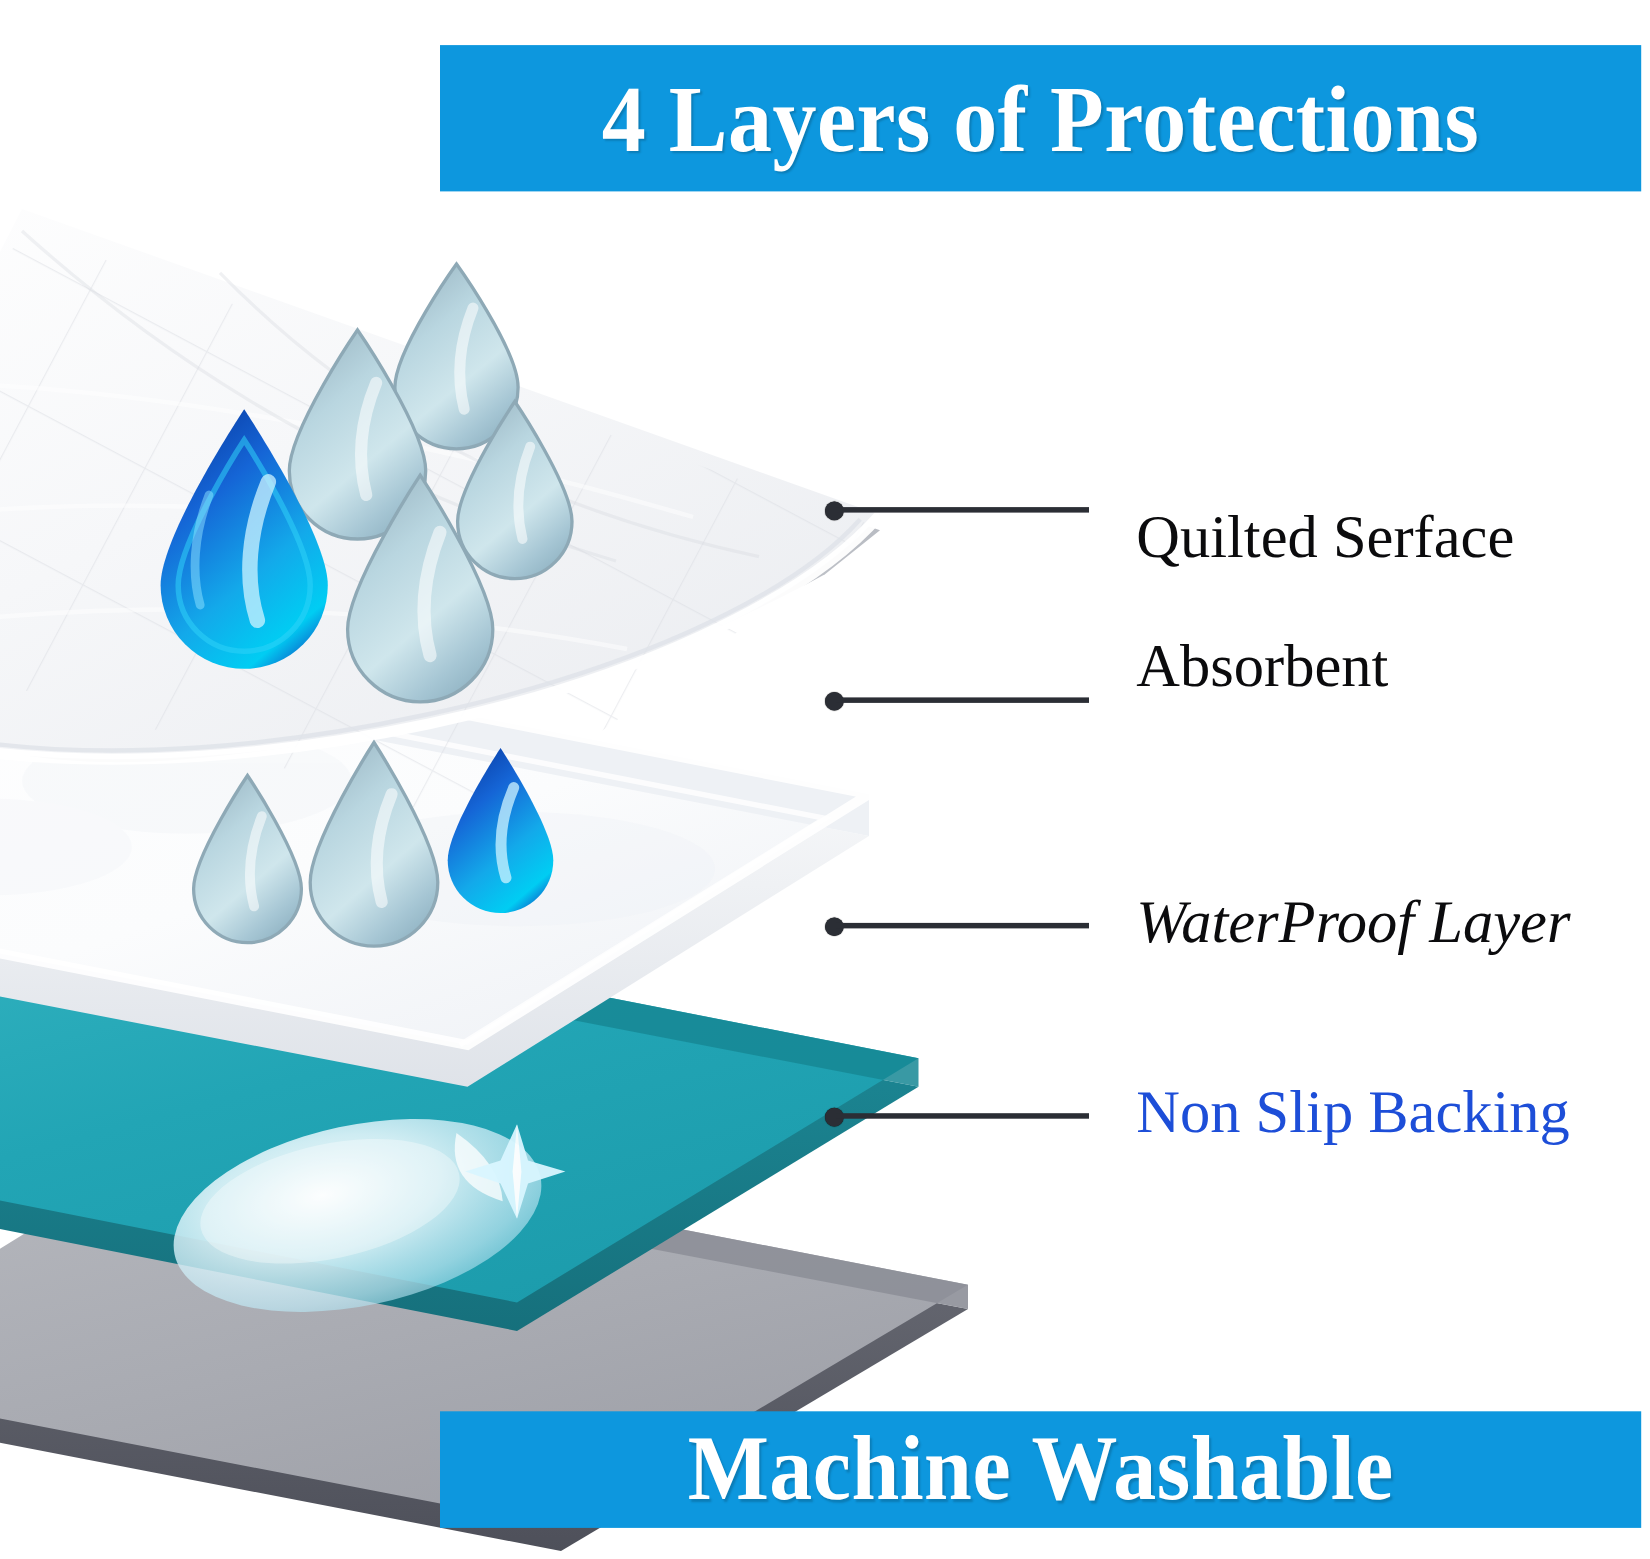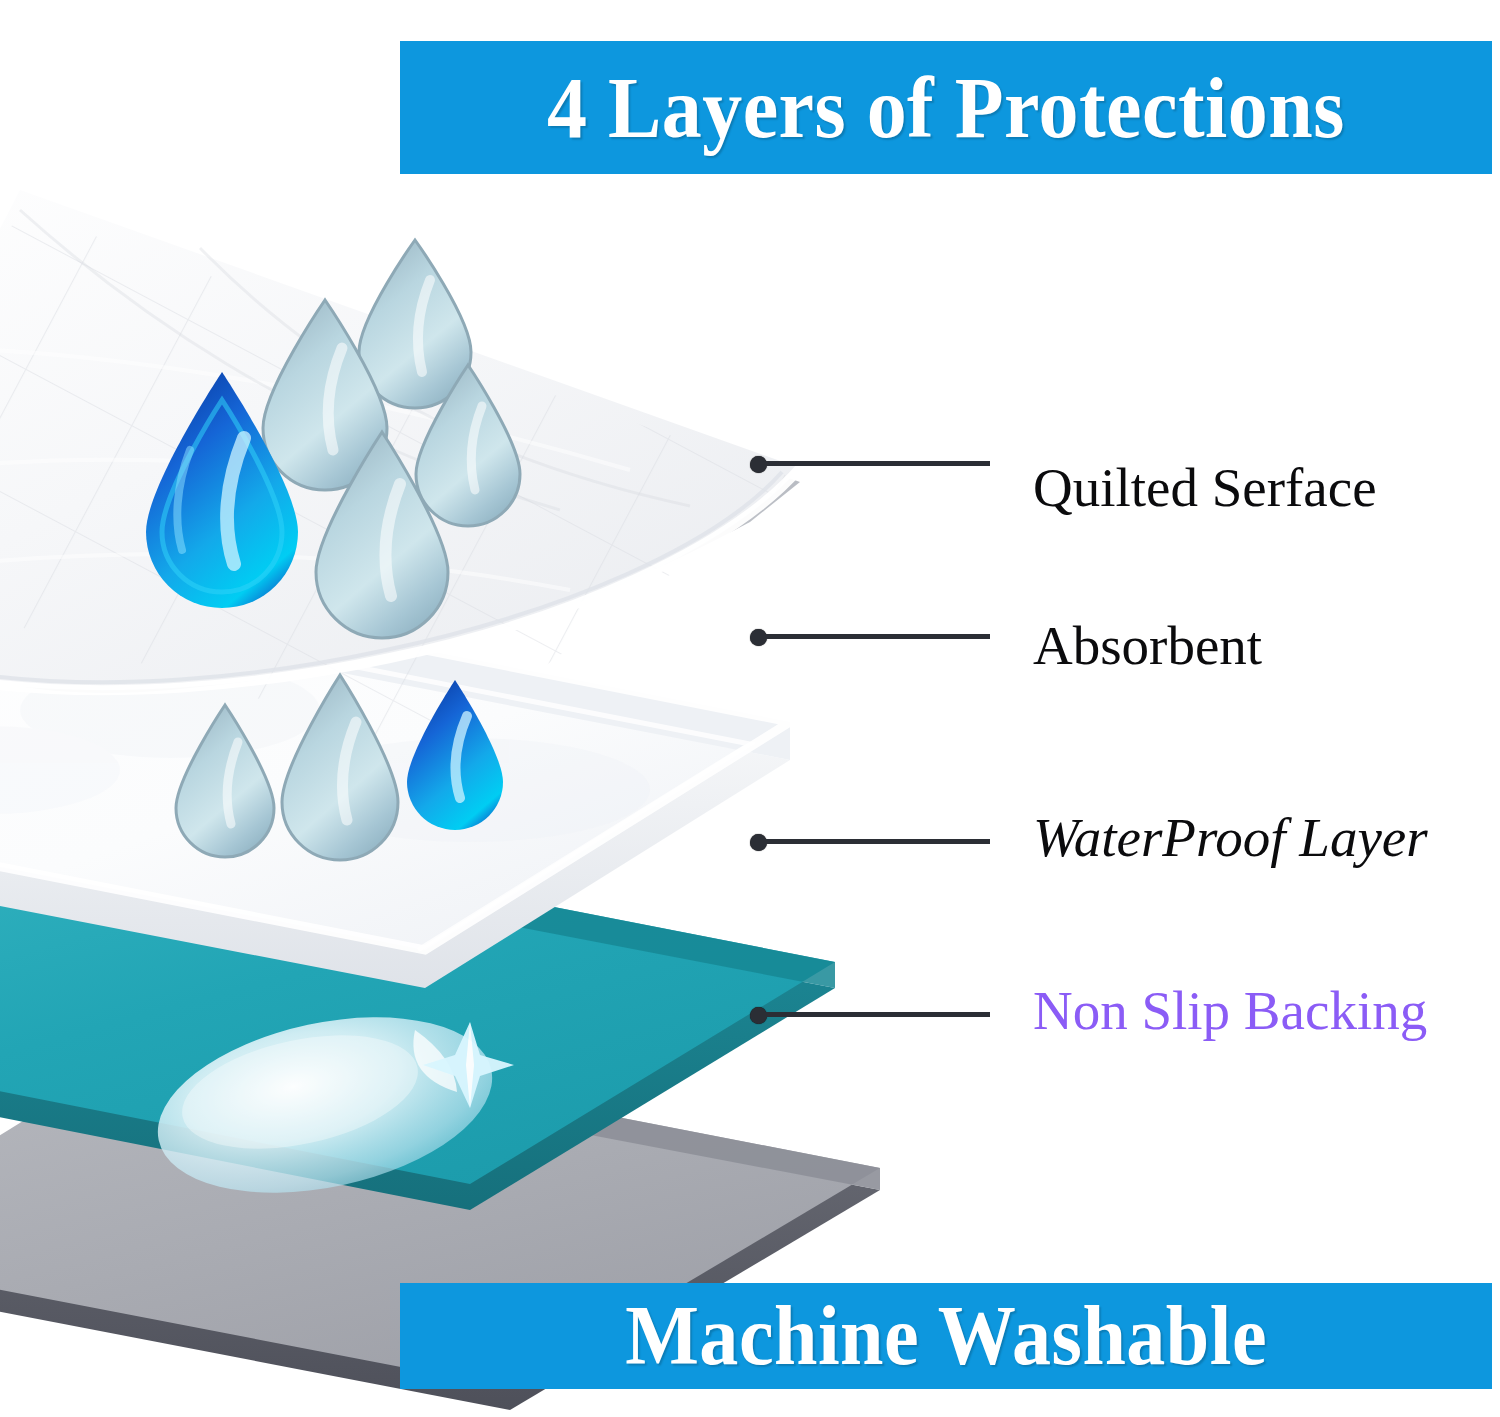--- a/index.html
+++ b/index.html
@@ -238,31 +238,31 @@
   <div class="leader" style="left:750px;top:461px;width:240px;">
     <span class="dot" style="background: rgb(43, 46, 53);"></span>
     <span class="ln" style="width: 230px; background: rgb(43, 46, 53);"></span>
   </div>
   <div class="lbl" style="left: 1033px; top: 432px; color: rgb(11, 11, 13); margin-top: 28px;">Quilted Serface</div>
 
   <div class="leader" style="left:750px;top:634px;width:240px;">
     <span class="dot" style="background: rgb(43, 46, 53);"></span>
     <span class="ln" style="width: 230px; background: rgb(43, 46, 53);"></span>
   </div>
-  <div class="lbl" style="left: 1033px; top: 618px; color: rgb(11, 11, 13);">Absorbent</div>
+  <div class="lbl" style="left: 1033px; top: 578px; color: rgb(11, 11, 13);">Absorbent</div>
 
   <div class="leader" style="left:750px;top:839px;width:240px;">
     <span class="dot" style="background: rgb(43, 46, 53);"></span>
     <span class="ln" style="width: 230px; background: rgb(43, 46, 53);"></span>
   </div>
   <div class="lbl" style="left: 1033px; top: 810px; color: rgb(11, 11, 13); font-style: italic;">WaterProof Layer</div>
 
   <div class="leader" style="left:750px;top:1012px;width:240px;">
     <span class="dot" style="background: rgb(43, 46, 53);"></span>
     <span class="ln" style="width: 230px; background: rgb(43, 46, 53);"></span>
   </div>
-  <div class="lbl" style="left: 1033px; top: 983px; color: #8b5cf6;">Non Slip Backing</div>
+  <div class="lbl" style="left: 1033px; top: 983px; color: #1d4ed8;">Non Slip Backing</div>
 
   <div class="banner" id="banner-bottom" style="--brand: #0d97de;">
     <span class="btxt" style="color: rgb(255, 255, 255);">Machine Washable</span>
   </div>
 
 </div>
 
 </body></html>

